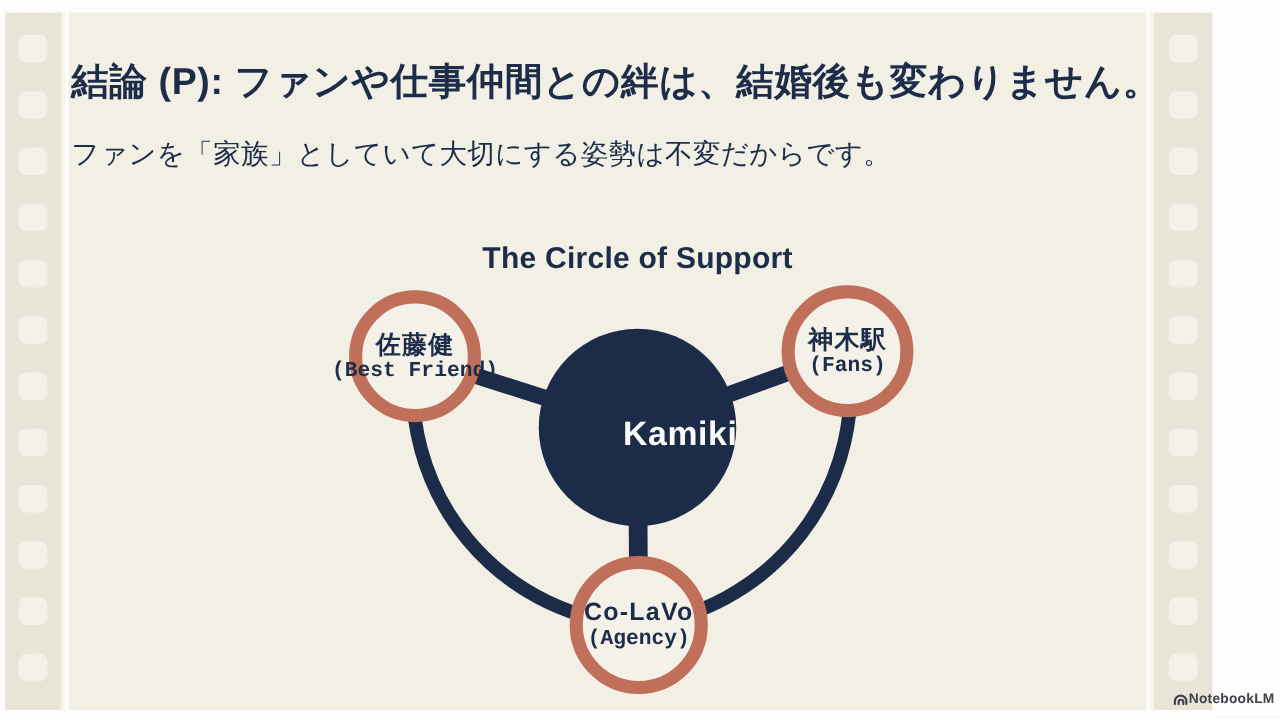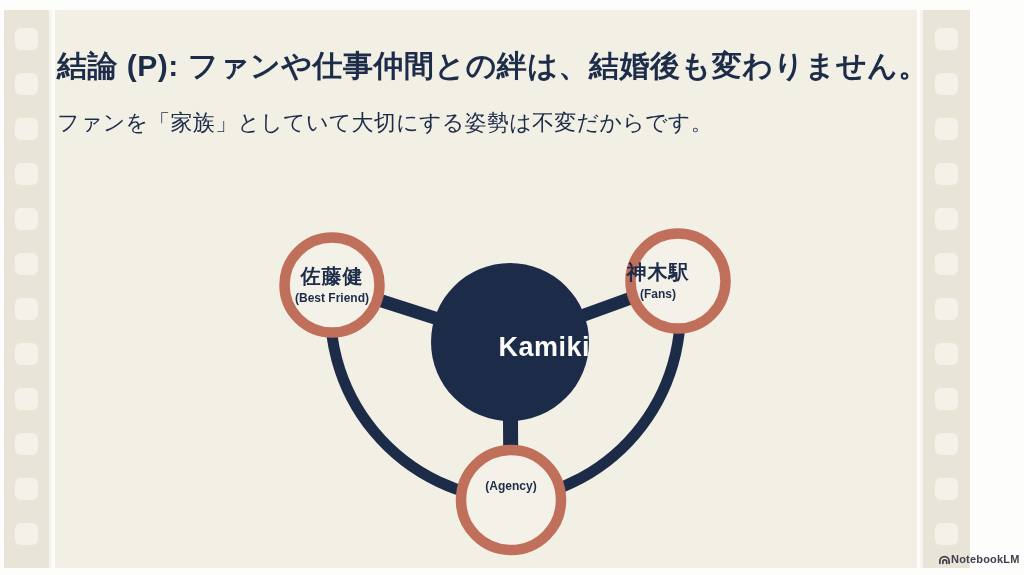--- a/index.html
+++ b/index.html
@@ -39,23 +39,23 @@
 
   .diagram-svg{position:absolute;left:240px;top:222px;width:540px;height:348px;}
   .arc{stroke:var(--navy);stroke-width:11;fill:none;stroke-linecap:round;}
   .spoke{stroke:var(--navy);stroke-width:13;stroke-linecap:round;}
   .spoke-bottom{stroke-width:15;}
   .hub{fill:var(--navy);}
   .node-circle{fill:var(--hole);stroke:var(--terracotta);stroke-width:10.5;}
 
   .node-label{position:absolute;width:180px;text-align:center;color:var(--text);}
   .node-label .main{display:block;font-size:20px;line-height:26px;font-weight:700;letter-spacing:1px;}
-  .node-label .sub{display:block;font-size:12px;line-height:18px;font-weight:700;}
+  .node-label .sub{display:block;font-size:17px;line-height:18px;font-weight:700;font-family:Liberation Mono, monospace;}
   .label-left{left:242px;top:263px;}
-  .label-right{left:568px;top:259px;}
+  .label-right{left:588px;top:259px;}
   .label-bottom{left:421px;top:477px;}
   .hub-label{position:absolute;left:430px;top:331px;width:160px;text-align:right;
              color:#fafaf7;font-size:27px;line-height:32px;font-weight:800;letter-spacing:.5px;}
 
   .footer{position:absolute;left:938px;top:553px;display:flex;align-items:flex-start;gap:0;z-index:5;}
   .footer .brand{font-size:11px;font-weight:700;color:var(--footer-text);letter-spacing:.2px;}
   .logo-icon{width:13px;height:13px;display:block;}
   .logo-icon path{stroke:var(--footer-text);fill:none;stroke-width:3.2;stroke-linecap:round;}
 </style>
 </head>
@@ -93,20 +93,21 @@
       <div class="hole"></div>
       <div class="hole"></div>
     </div>
 
   <div class="title">結論 (P): ファンや仕事仲間との絆は、結婚後も変わりません。</div>
 
   <div class="reason">
     <span class="reason-line">ファンを「家族」としていて大切にする姿勢は不変だからです。</span>
   </div>
 
+  <div class="diagram-title">The Circle of Support</div>
 
   <svg class="diagram-svg" viewBox="240 222 540 348">
 
     <path class="arc" d="M 332 285 A 190 190 0 0 0 511 500"></path>
     <path class="arc" d="M 511 500 A 190 190 0 0 0 678 281"></path>
 
     <line class="spoke" x1="510" y1="342" x2="332" y2="285"></line>
     <line class="spoke" x1="510" y1="342" x2="678" y2="281"></line>
     <line class="spoke spoke-bottom" x1="510" y1="342" x2="511" y2="500"></line>
 
@@ -121,20 +122,21 @@
 
   <div class="node-label label-left">
     <span class="main">佐藤健</span>
     <span class="sub">(Best Friend)</span>
   </div>
   <div class="node-label label-right">
     <span class="main">神木駅</span>
     <span class="sub">(Fans)</span>
   </div>
   <div class="node-label label-bottom">
+    <span class="main">Co-LaVo</span>
     <span class="sub">(Agency)</span>
   </div>
 
   <div class="footer">
     <svg class="logo-icon" viewBox="0 0 24 24">
       <path d="M3.5 19 v-4 a8.5 8.5 0 0 1 17 0 v4"></path>
       <path d="M9 19 v-3 a3.5 3.5 0 0 1 7 0 v3"></path>
     </svg>
     <span class="brand">NotebookLM</span>
   </div>

